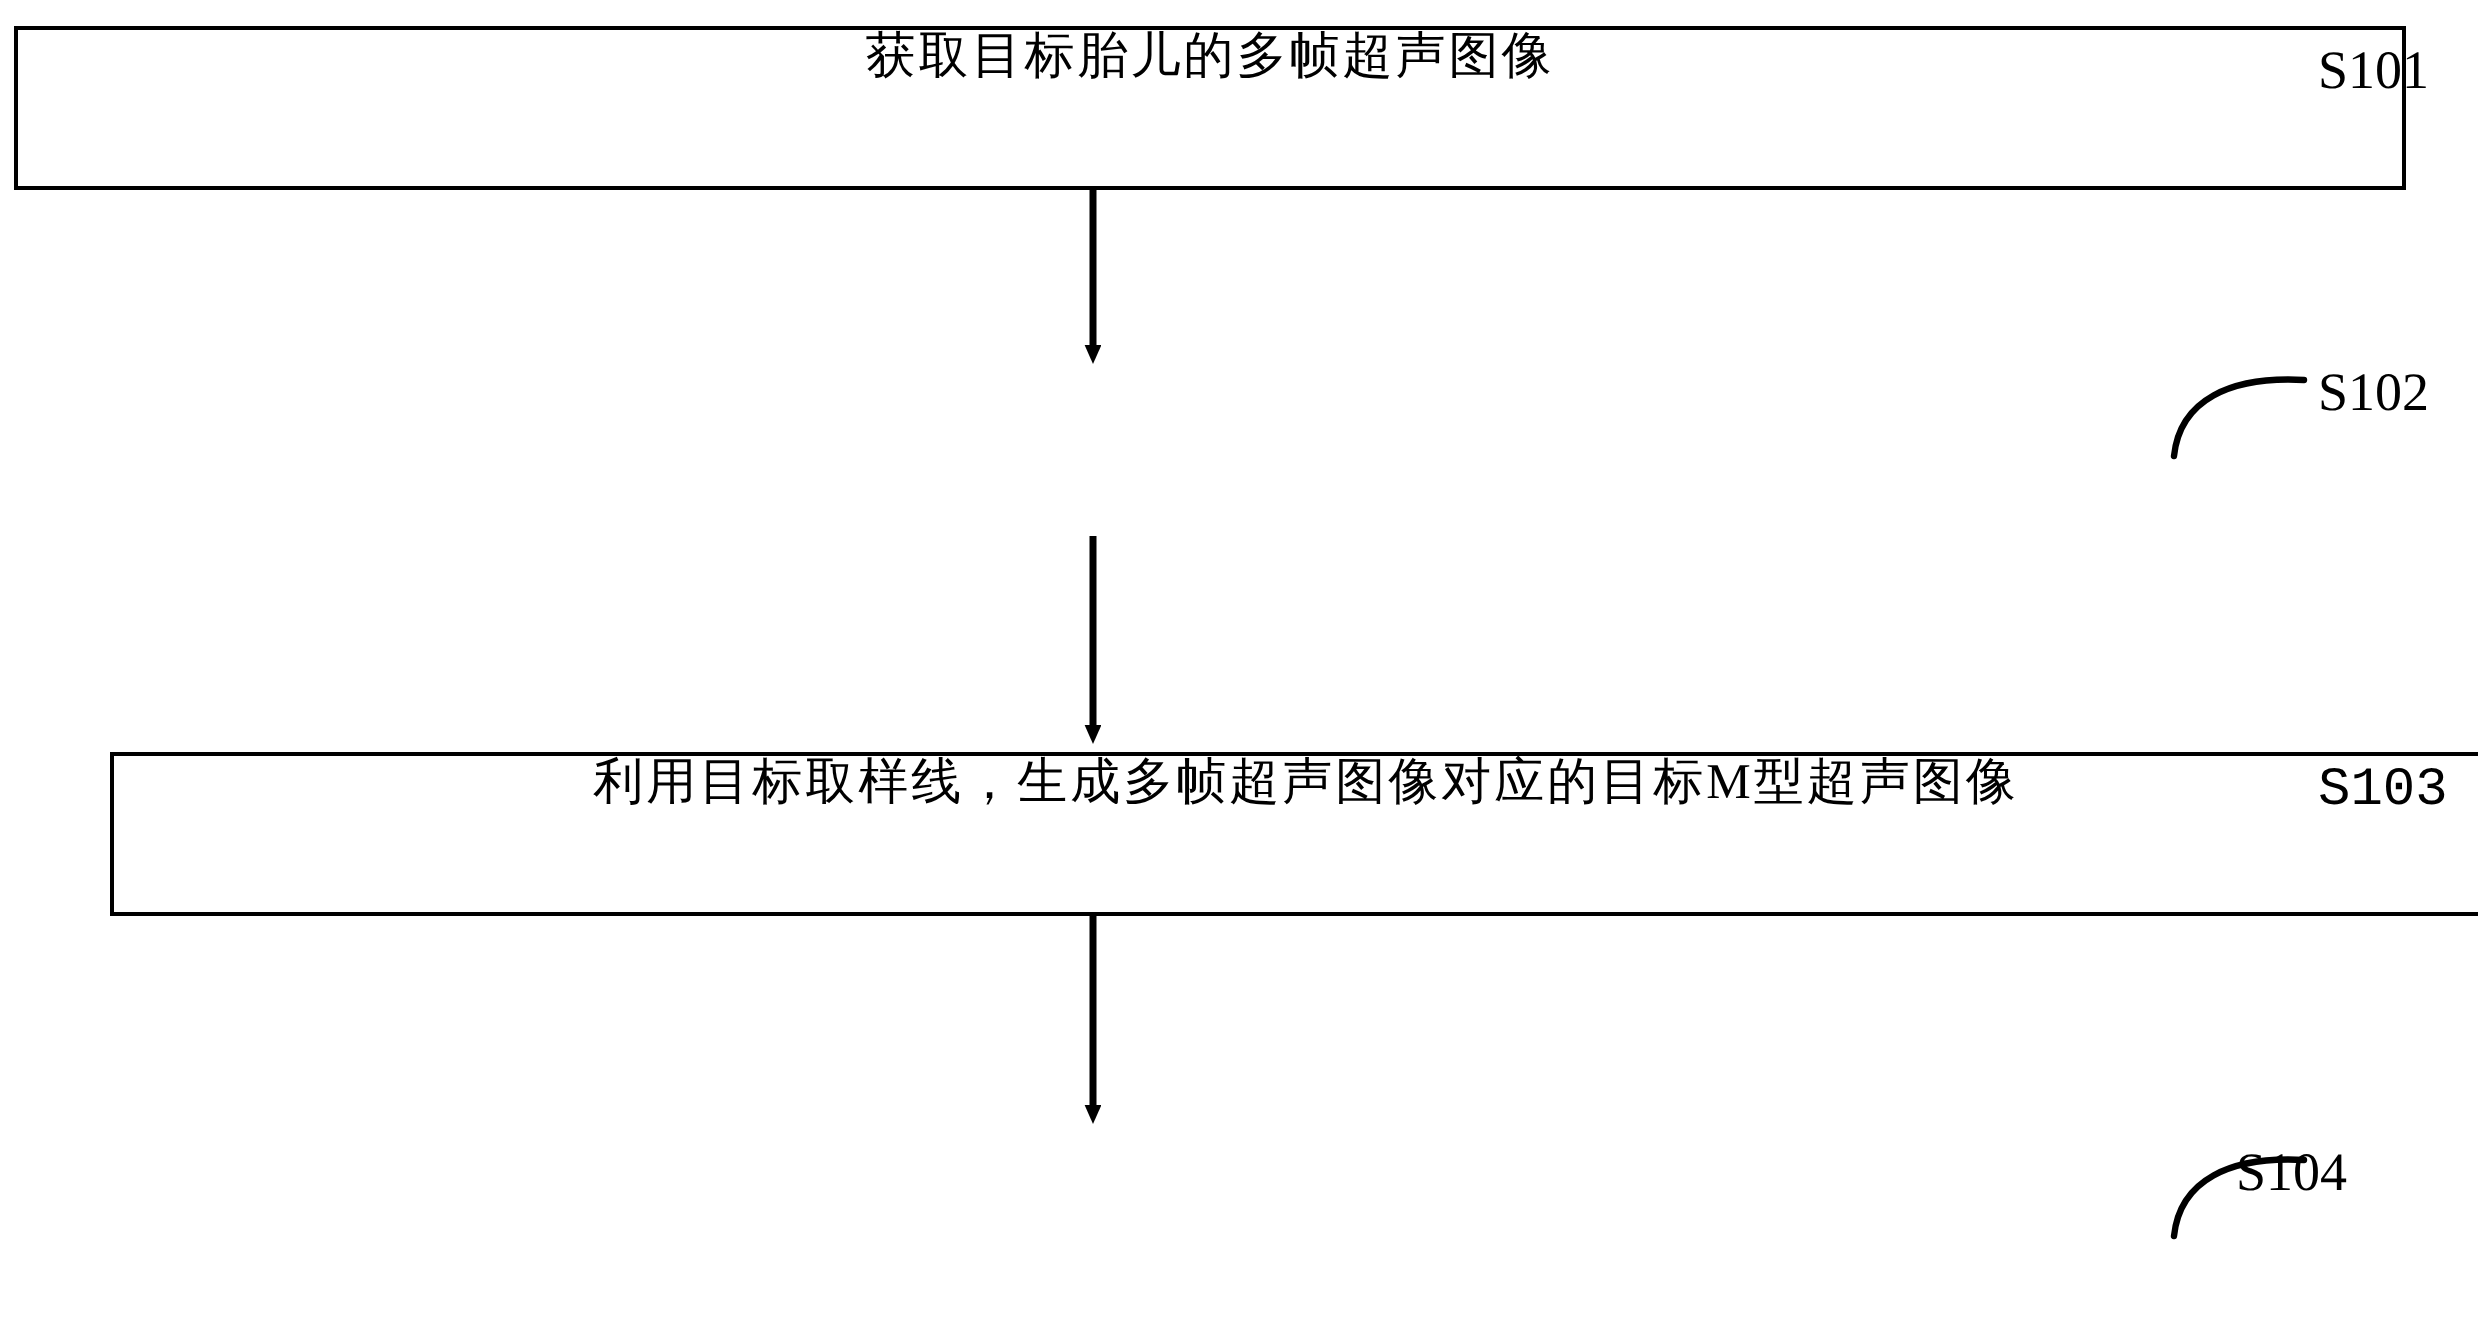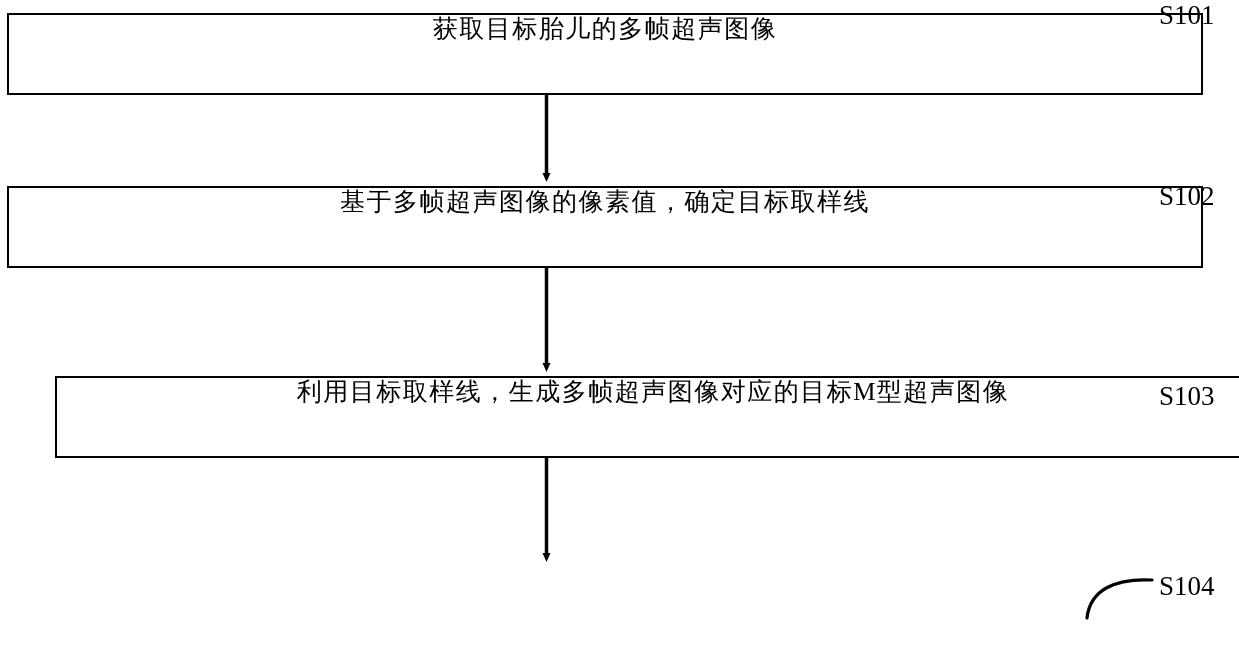--- a/index.html
+++ b/index.html
@@ -57,24 +57,24 @@
   }
 
   
   .step-ref {
     position: absolute;
     font-family: "Liberation Serif", "DejaVu Serif", serif;
     font-size: 27px;
     color: #000000;
     white-space: nowrap;
   }
-  #step-ref-0 { left: 1159px; top: 0; }
+  #step-ref-0 { left: 1159px; top: 20px; }
   #step-ref-1 { left: 1159px; top: 181px; }
-  #step-ref-2 { left: 1159px; top: 381px; }
-  #step-ref-3 { left: 1159px; top: 571px; }
+  #step-ref-2 { left: 1159px; top: 381px; font-family: Liberation Mono, monospace; }
+  #step-ref-3 { left: 1118px; top: 571px; }
 </style>
 </head>
 <body>
 
 <div id="canvas">
 
   <svg class="connector" viewBox="0 0 1239 662" width="1239" height="662" xmlns="http://www.w3.org/2000/svg">
     <defs>
       <marker id="arrowhead" markerWidth="11" markerHeight="11" refX="1.5" refY="4.2" orient="auto" markerUnits="userSpaceOnUse">
         <path d="M 0 0 L 9.5 4.2 L 0 8.4 z" fill="#000000"></path>
@@ -90,23 +90,20 @@
     <path d="M 1087 55 C 1090 27 1115 15 1152 17" fill="none" stroke="#000000" stroke-width="3.2" stroke-linecap="round"></path>
     <path d="M 1087 228 C 1090 200 1115 188 1152 190" fill="none" stroke="#000000" stroke-width="3.2" stroke-linecap="round"></path>
     <path d="M 1087 428 C 1090 400 1115 388 1152 390" fill="none" stroke="#000000" stroke-width="3.2" stroke-linecap="round"></path>
     <path d="M 1087 618 C 1090 590 1115 578 1152 580" fill="none" stroke="#000000" stroke-width="3.2" stroke-linecap="round"></path>
   </svg>
 
   <div class="node" id="node-0">
     <span class="node-label">获取目标胎儿的多帧超声图像</span>
   </div>
 
-  <div class="node" id="node-1">
-    <span class="node-label">基于多帧超声图像的像素值，确定目标取样线</span>
-  </div>
 
   <div class="node" id="node-2">
     <span class="node-label">利用目标取样线，生成多帧超声图像对应的目标M型超声图像</span>
   </div>
 
 
   <span class="step-ref" id="step-ref-0">S101</span>
   <span class="step-ref" id="step-ref-1">S102</span>
   <span class="step-ref" id="step-ref-2">S103</span>
   <span class="step-ref" id="step-ref-3">S104</span>

